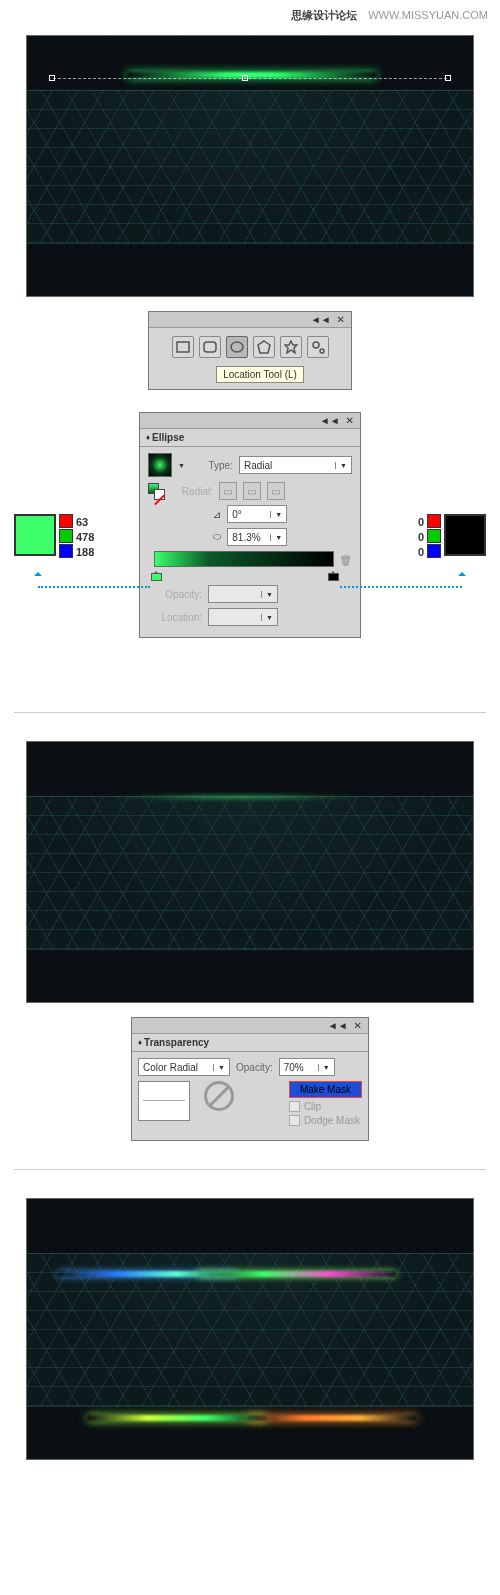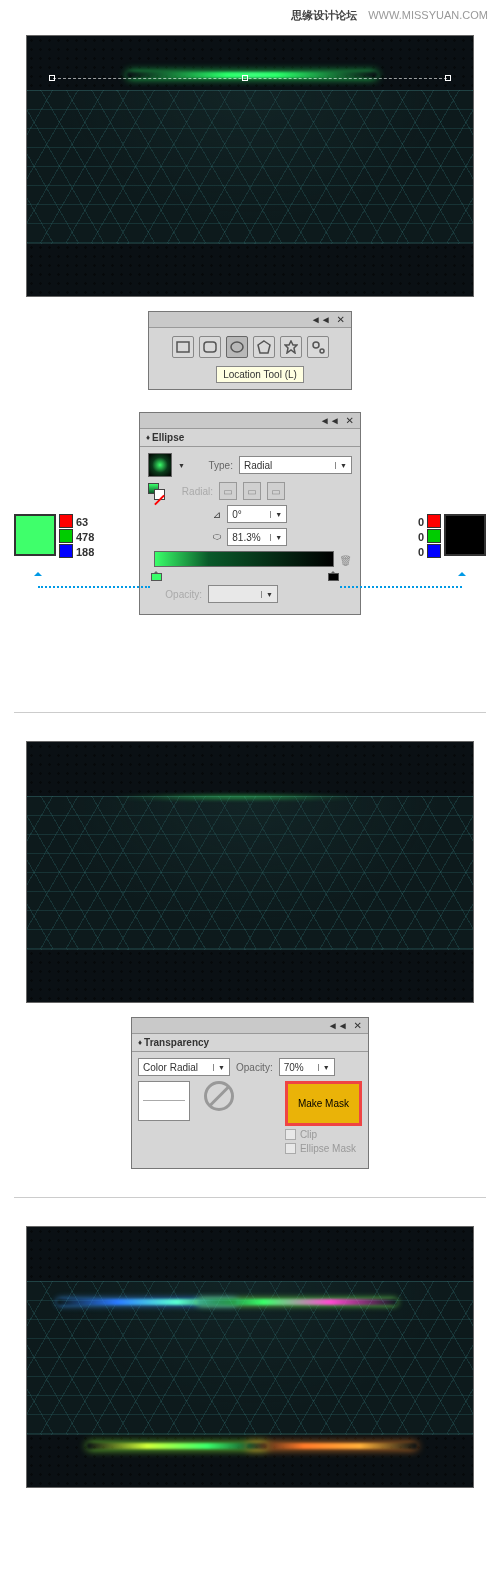--- a/index.html
+++ b/index.html
@@ -60,21 +60,21 @@
 .big-swatch{width:42px;height:42px;border:2px solid #333}
 .rgb-col{display:flex;flex-direction:column;gap:1px}
 .rgb-row{display:flex;align-items:flex-end;gap:3px}
 .mini-sw{width:14px;height:14px;border:1px solid #333}
 .rgb-val{font-weight:bold;font-size:11px;width:24px}
 
 .section-wrap{position:relative;margin:14px 0}
 
 .trans-panel{width:238px}
 .trans-body{padding:6px}
-.btn{background:#eab308;border:3px solid #ef4444;padding:14px 10px;font-size:10px}
+.btn{background:#1d4ed8;border:1px solid #ef4444;padding:2px 10px;font-size:10px}
 .mask-preview{width:52px;height:40px;background:#fff;border:1px solid #888;display:inline-block;position:relative}
 .mask-preview::after{content:"";position:absolute;left:4px;right:4px;top:18px;border-top:1px solid #aaa}
 .no-circle{width:30px;height:30px;border:3px solid #999;border-radius:50%;display:inline-flex;align-items:center;justify-content:center;margin-left:8px;position:relative}
 .no-circle::after{content:"";position:absolute;width:26px;height:3px;background:#999;transform:rotate(-45deg)}
 .chk-row{display:flex;align-items:center;gap:4px;color:#999;margin:3px 0;font-size:10px}
 .chk{width:11px;height:11px;border:1px solid #aaa;background:#e8e8e8}
 
 hr.sep{border:none;border-top:1px solid #ccc;margin:28px 14px}
 
 
@@ -198,20 +198,27 @@
         </div>
         <span class="trash" style="position:absolute;right:0;top:4px">🗑</span>
       </div>
       <div class="row" style="margin-top:18px">
           <label style="width:54px;color:#aaa">Opacity:</label>
           <div class="select" style="flex:0 0 70px;background:#e8e8e8">
             <span></span>
             <span class="tri">▼</span>
           </div>
         </div>
+      <div class="row">
+          <label style="width:54px;color:#aaa">Location:</label>
+          <div class="select" style="flex:0 0 70px;background:#e8e8e8">
+            <span></span>
+            <span class="tri">▼</span>
+          </div>
+        </div>
     </div>
   </div>
 
   <div class="color-block" style="left:14px;top:110px">
     <div class="big-swatch" style="background:#3FFF6B"></div>
     <div class="rgb-col">
       <div class="rgb-row">
           <div class="mini-sw" style="background:#f00"></div>
           <span class="rgb-val">63</span>
         </div>
@@ -282,21 +289,21 @@
       <div class="mask-preview"></div>
       <div class="no-circle"></div>
       <div style="margin-left:auto">
         <button class="btn">Make Mask</button>
         <div class="chk-row">
             <div class="chk"></div>
             <span>Clip</span>
           </div>
         <div class="chk-row">
             <div class="chk"></div>
-            <span>Ellipse Mask</span>
+            <span>Dodge Mask</span>
           </div>
       </div>
     </div>
   </div>
 </div>
 
 <hr class="sep">
 
 <div class="artwork">
   <div class="dots"></div>

